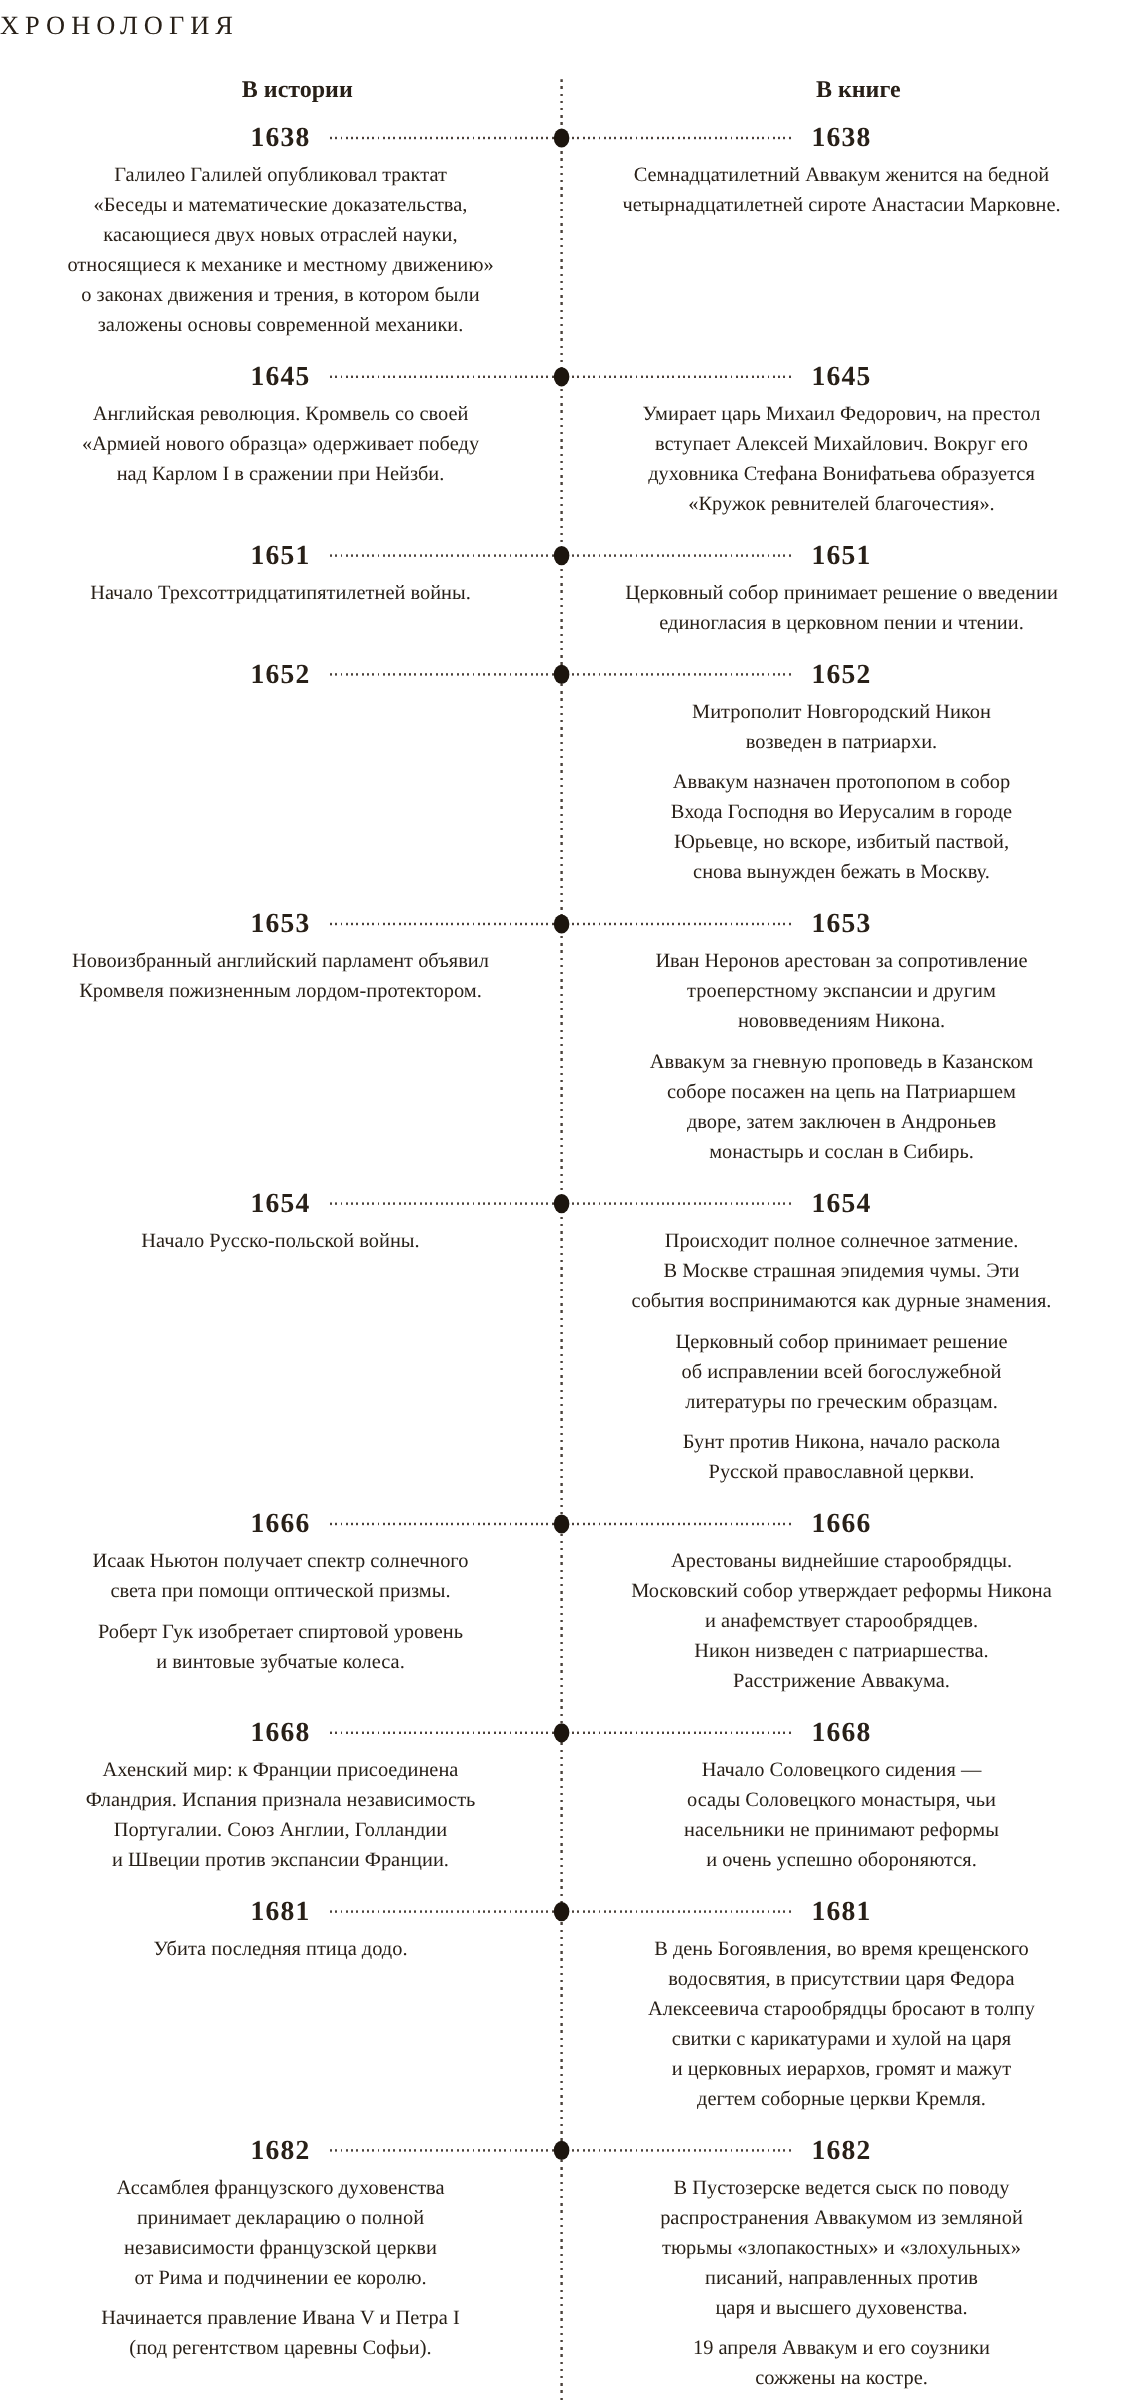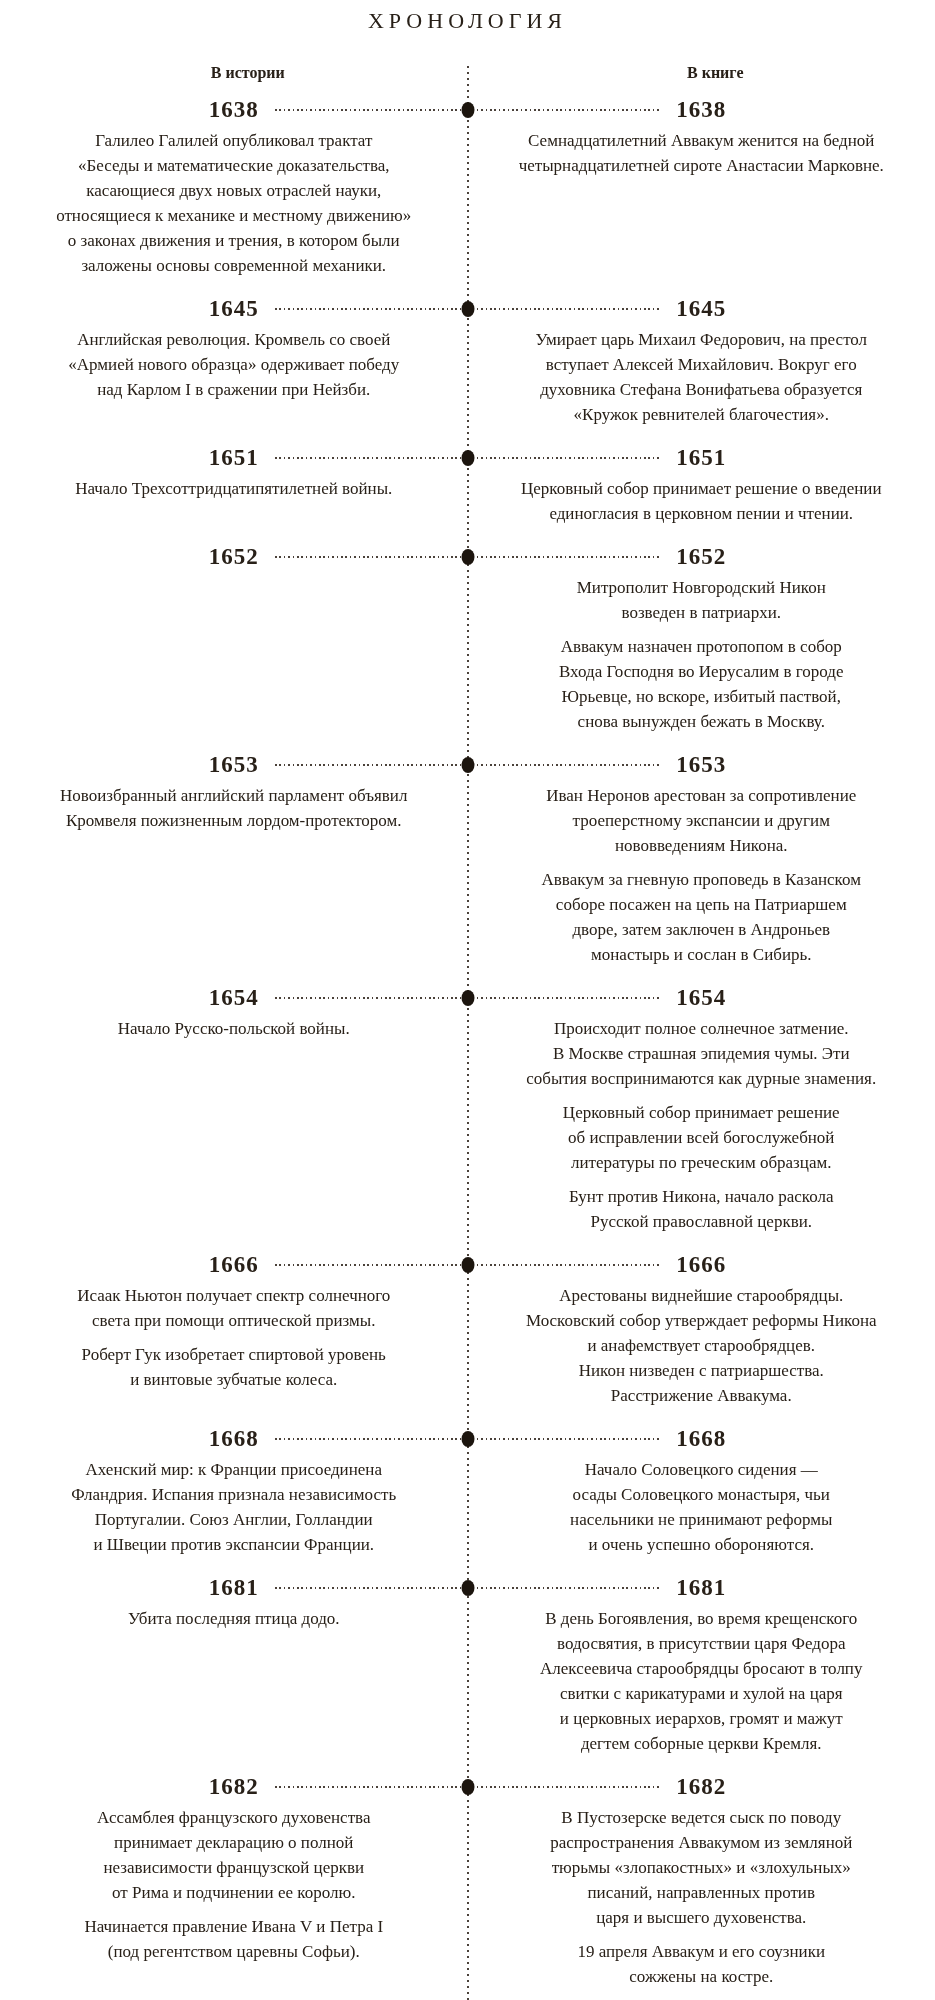--- a/index.html
+++ b/index.html
@@ -4,21 +4,20 @@
 <style>
   html, body { margin: 0; padding: 0; }
   body {
     width: 935px; height: 2000px; overflow: hidden;
     background: #ffffff;
     font-family: "Liberation Serif", "DejaVu Serif", serif;
     color: var(--text, #282018);
   }
   .page { padding-top: 5px; }
   .title {
-    text-align: center;
     font-size: 22px;
     font-weight: 400;
     letter-spacing: 5px;
     margin: 3px 0 30px 0;
   }
   .timeline { position: relative; padding-bottom: 4px; }
   .vline {
     position: absolute;
     left: 50%; top: 2px; bottom: 4px;
     width: 2px;
@@ -27,21 +26,21 @@
     z-index: 0;
   }
   .headers {
     display: grid; grid-template-columns: 1fr 1fr;
     margin-bottom: 13px;
     position: relative; z-index: 1;
   }
   .col-header {
     text-align: center;
     font-weight: 700;
-    font-size: 16px;
+    font-size: 20px;
     padding-left: 28px;
   }
   .entry {
     position: relative;
     display: grid; grid-template-columns: 1fr 1fr;
     margin-bottom: 16px;
   }
   .entry-dot {
     position: absolute;
     left: 50%; top: 7px;

